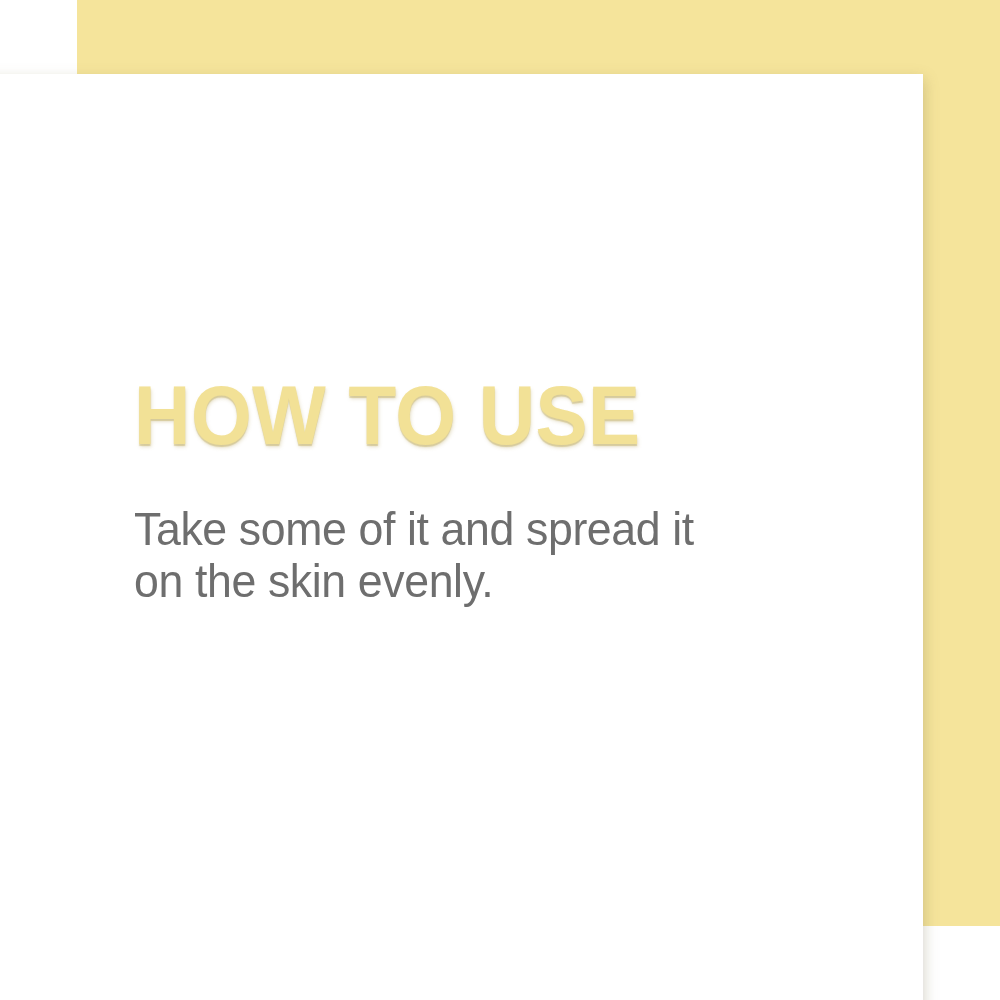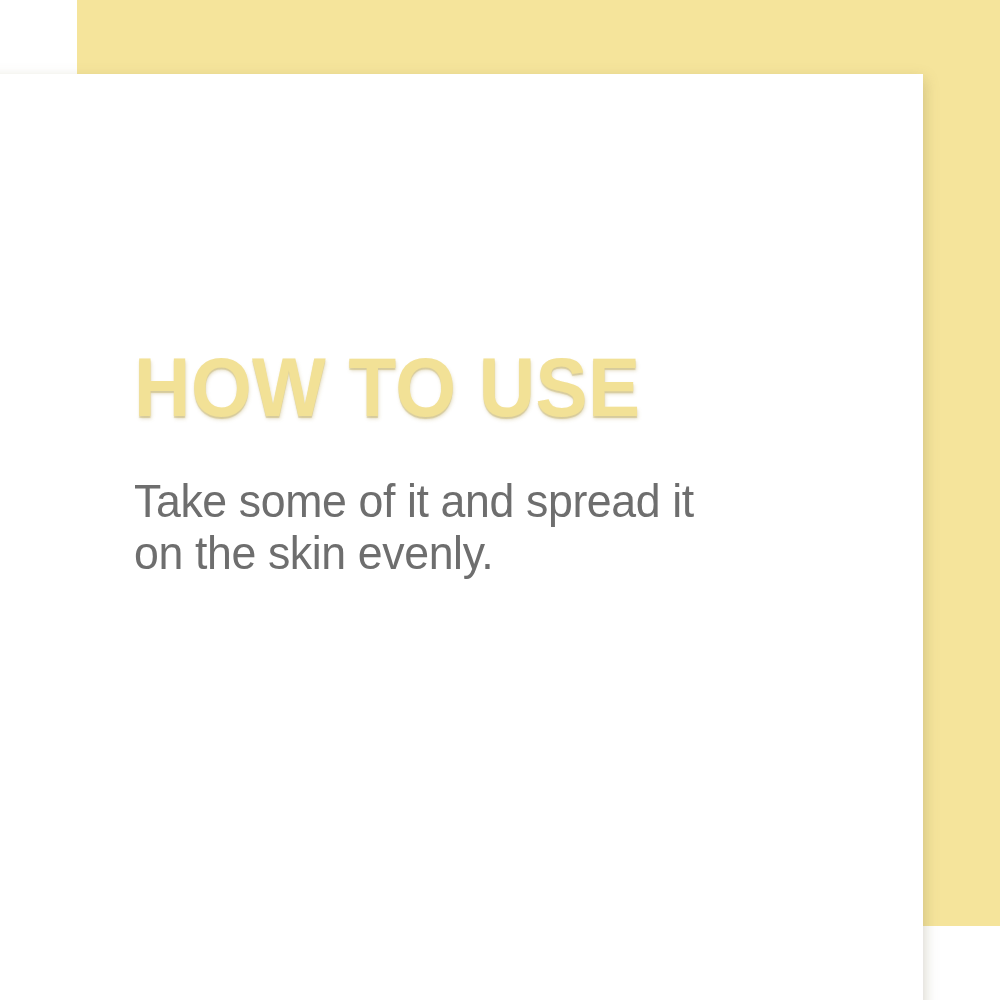--- a/index.html
+++ b/index.html
@@ -39,21 +39,21 @@
     background: #ffffff;
     box-shadow:
        6px 0 14px -4px rgba(120, 110, 70, 0.20),
        0 6px 14px -4px rgba(120, 110, 70, 0.16);
   }
 
   
   .content {
     position: absolute;
     left: 134px;
-    top: 343px;
+    top: 371px;
     width: 700px;
   }
 
   .headline {
     margin: 0;
     font-family: "Liberation Sans Narrow", "Liberation Sans", "DejaVu Sans Condensed", sans-serif;
     font-weight: bold;
     font-size: 84px;
     line-height: 88px;
     letter-spacing: 0.5px;

